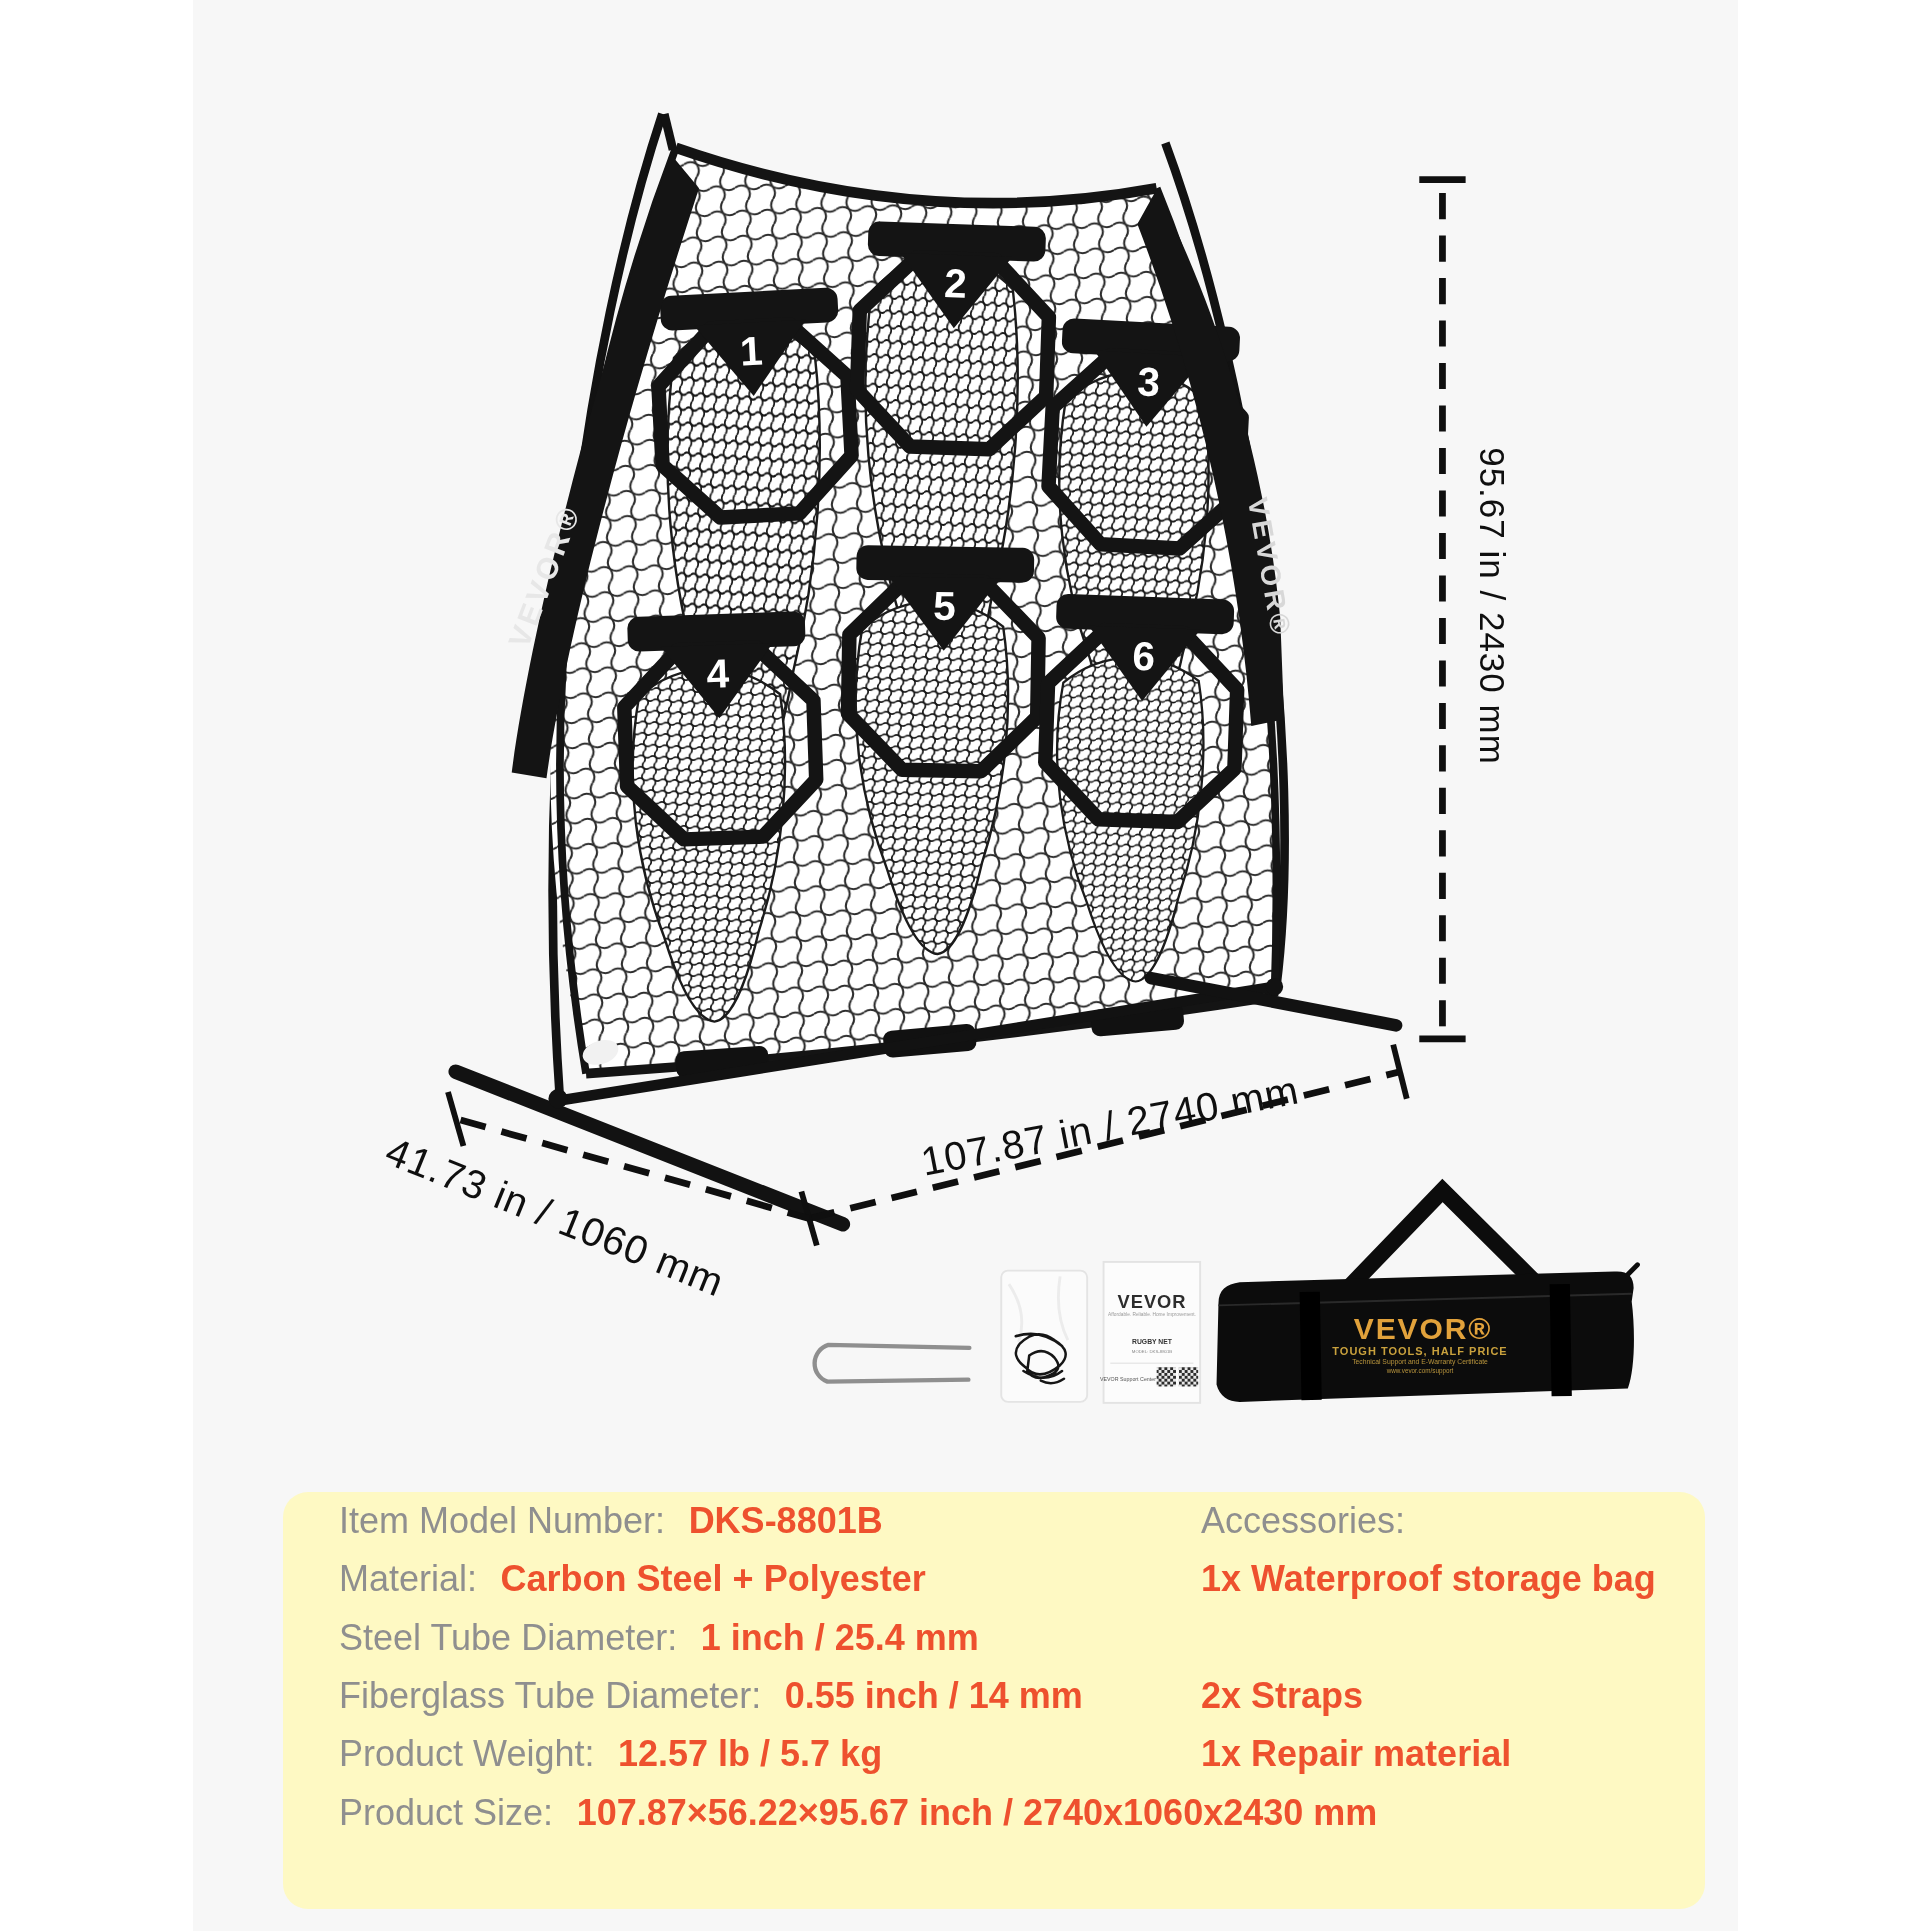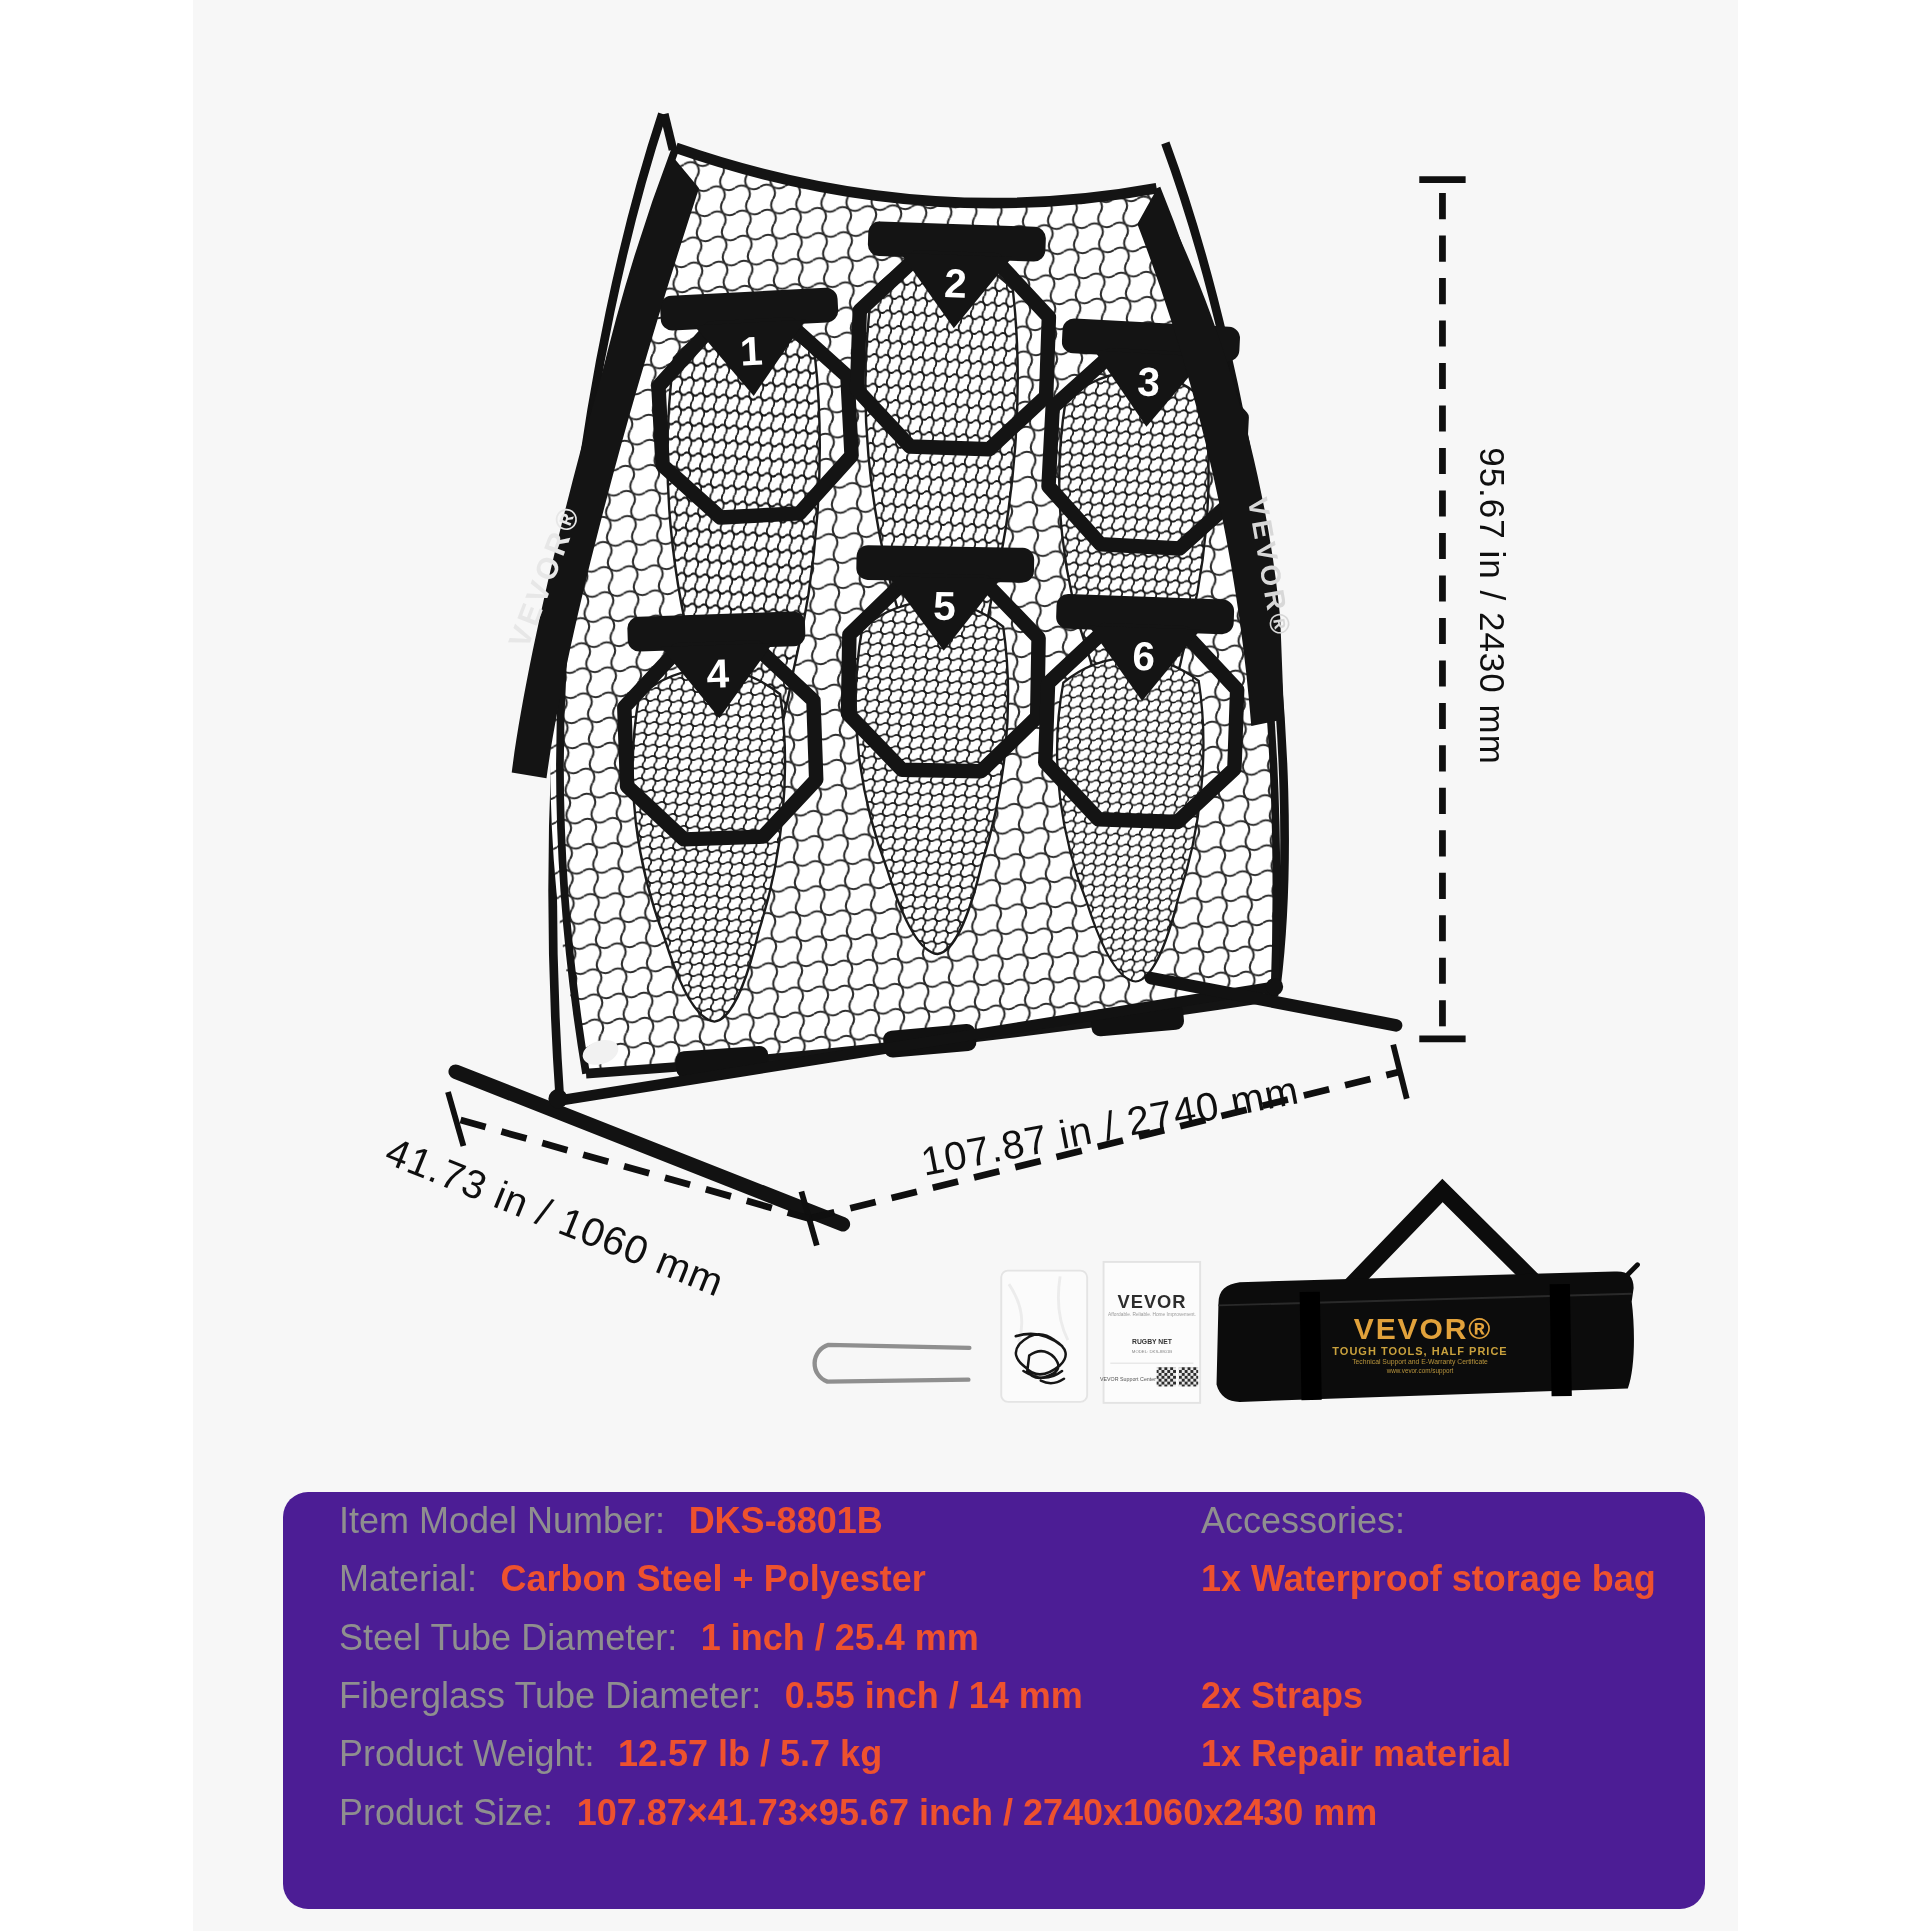--- a/index.html
+++ b/index.html
@@ -7,21 +7,21 @@
          font-family:"Liberation Sans", sans-serif;}
   #grayband{position:absolute;left:193px;top:0;width:1545px;height:1931px;background:#f7f7f7;}
   svg{position:absolute;left:0;top:0;}
   .ov{position:absolute;transform:translate(-50%,-50%);white-space:nowrap;color:#111;}
   .dimlabel{font-size:40px;font-weight:500;letter-spacing:1px;color:#0f0f0f;}
   .bandtxt{font-weight:800;color:#e7e7e7;letter-spacing:3.9px;}
   .bagtxt{color:#e2a23b;text-align:center;}
   .manualtxt{color:#2d2d2d;text-align:center;}
   
   #panel{position:absolute;left:283px;top:1492px;width:1422px;height:417px;
-         background:#4c1d95;border-radius:25px;}
+         background:#fef9c3;border-radius:25px;}
   .srow{position:absolute;font-size:36px;line-height:44px;white-space:nowrap;}
   .srow .lab{color:#8f8f8f;font-weight:400;}
   .srow .val{color:#ee512e;font-weight:700;margin-left:13.5px;}
   .acc{color:#ee512e;font-weight:700;}
   .acct{color:#8f8f8f;font-weight:400;}
 </style>
 </head>
 <body>
 
 <div id="stage">
@@ -200,21 +200,21 @@
       <span class="lab">Steel Tube Diameter:</span>
       <span class="val">1 inch / 25.4 mm</span></div>
     <div class="srow" style="left:56px;top:182px;">
       <span class="lab">Fiberglass Tube Diameter:</span>
       <span class="val">0.55 inch / 14 mm</span></div>
     <div class="srow" style="left:56px;top:240px;">
       <span class="lab">Product Weight:</span>
       <span class="val">12.57 lb / 5.7 kg</span></div>
     <div class="srow" style="left:56px;top:299px;">
       <span class="lab">Product Size:</span>
-      <span class="val">107.87×41.73×95.67 inch / 2740x1060x2430 mm</span></div>
+      <span class="val">107.87×56.22×95.67 inch / 2740x1060x2430 mm</span></div>
 
     <div class="srow acct" style="left:918px;top:6.8px;">Accessories:</div>
     <div class="srow acc" style="left:918px;top:65px;">1x Waterproof storage bag</div>
     <div class="srow acc" style="left:918px;top:182px;">2x Straps</div>
     <div class="srow acc" style="left:918px;top:240px;">1x Repair material</div>
   </div>
 </div>
 
 
 </body></html>

